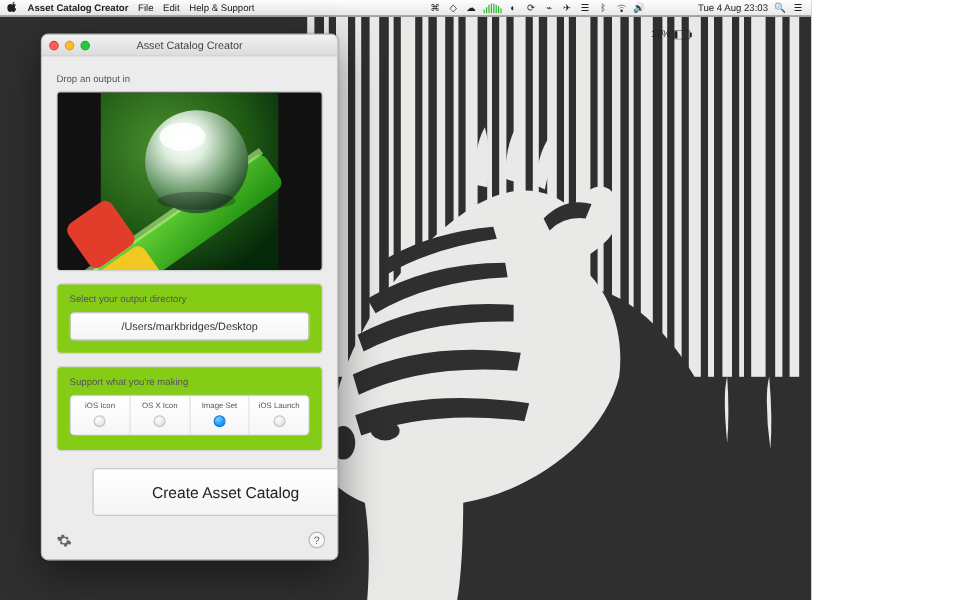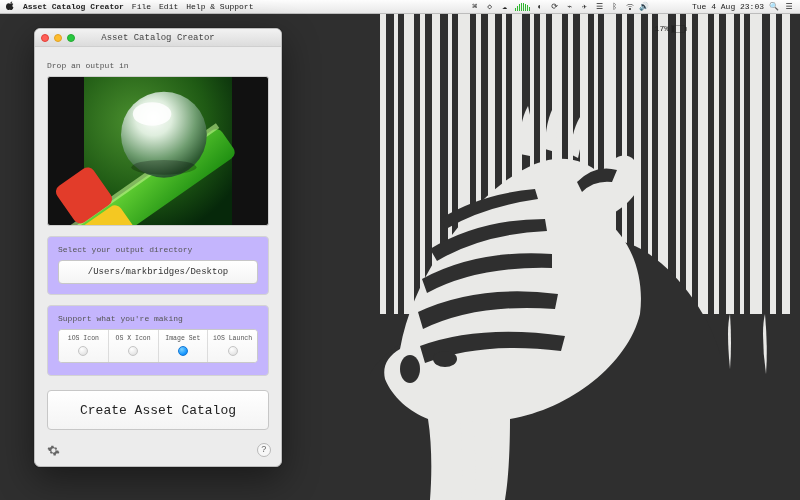--- a/index.html
+++ b/index.html
@@ -1,23 +1,22 @@
 <!DOCTYPE html>
 <html><head>
 <meta charset="utf-8">
 <style>
   * { margin: 0; padding: 0; box-sizing: border-box; }
   html, body { width: 800px; height: 500px; overflow: hidden; font-family: -apple-system, "Helvetica Neue", Arial, sans-serif; }
 
   
   .desktop {
     position: relative;
-    width: 800px; height: 500px;
+    width: 676px; height: 500px;
     background: #2f2f2f;
-    font-family: Liberation Mono, monospace;
   }
   .wallpaper {
     position: absolute; right: 0; top: 14px;
     width: 430px; height: 486px;
     overflow: hidden;
   }
   .wallpaper svg { width: 100%; height: 100%; }
 
   
   .menubar {
@@ -76,39 +75,39 @@
     max-height: 150px;
     border: 1px solid #cfcfcf;
     border-radius: 3px;
     background: #111;
     display: flex; align-items: center; justify-content: center;
     overflow: hidden;
   }
   .dropzone svg { width: 100%; height: 100%; display:block; }
 
   .group {
-    background: #c4b5fd;
+    background: #84cc16;
     border: 1px solid #d3d3d3;
     border-radius: 4px;
     margin-top: 10px;
     padding: 8px 10px 10px;
   }
   .group.select { padding-bottom: 12px; }
 
   .btn {
     display: flex; align-items: center; justify-content: center;
     width: 100%; height: 24px;
     background: linear-gradient(#ffffff, #f4f4f4);
     border: 1px solid #c7c7c7;
     border-radius: 4px;
     font-size: 9px; color: #333;
     box-shadow: 0 1px 0 rgba(255,255,255,.6) inset;
     cursor: pointer;
   }
-  .btn.big { height: 40px; font-size: 13px; color: #222; font-weight: 400; margin-top: 14px; }
+  .btn.big { height: 40px; font-size: 13px; color: #222; font-weight: 400; margin-top: 14px; margin-left: 30px; }
 
   .seg {
     display: flex; width: 100%;
     border: 1px solid #c9c9c9; border-radius: 4px; overflow: hidden;
     margin-top: 4px;
     background: #fcfcfc;
   }
   .seg .opt {
     flex: 1 1 0;
     display: flex; flex-direction: column; align-items: center; justify-content: center;

